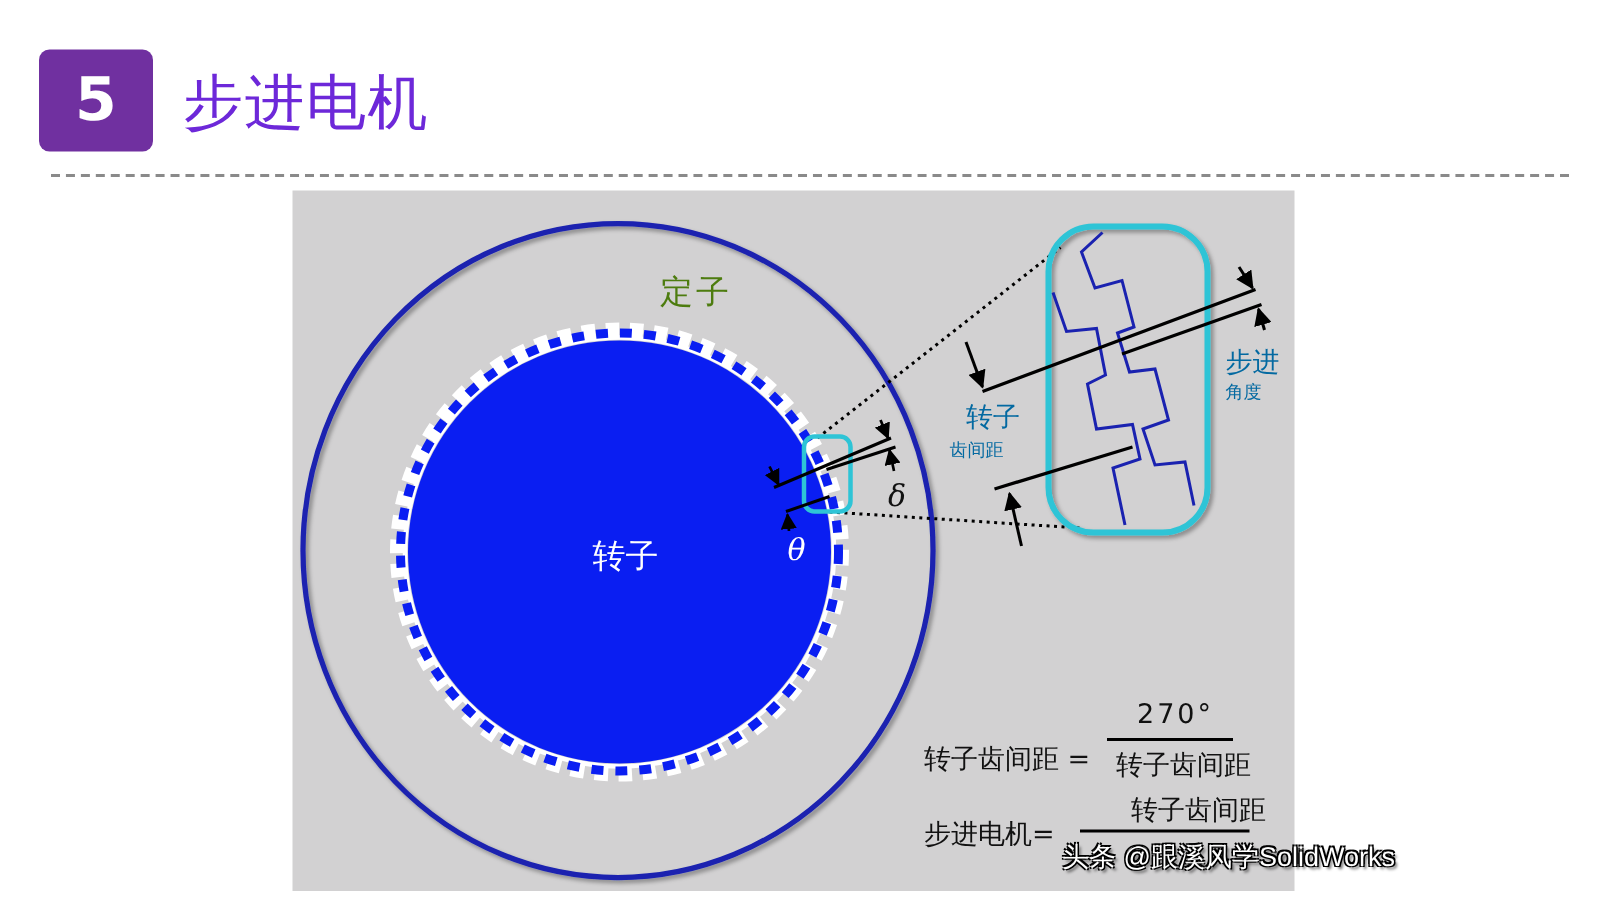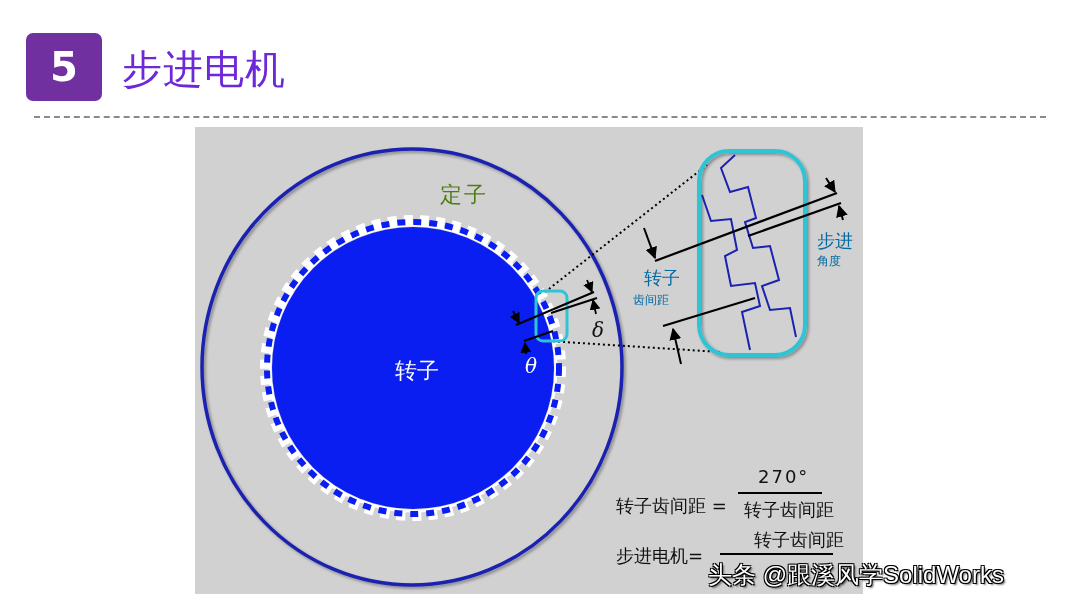--- a/index.html
+++ b/index.html
@@ -10,21 +10,21 @@
            font-size:40px; display:flex; align-items:center; justify-content:center; }
   .title { position:absolute; left:122px; top:45px; font-size:40px; color:#6d28d9; letter-spacing:1px;
            line-height:48px; font-family:"DejaVu Sans", sans-serif; }
   .divider { position:absolute; left:34px; top:116px; width:1012px; height:0;
              border-top:2px dashed #8a8a8a; }
   .panel { position:absolute; left:195px; top:127px; width:668px; height:467px; background:#d2d1d2; }
   svg.diagram { position:absolute; left:0; top:0; width:1080px; height:608px; }
   .lbl { position:absolute; white-space:nowrap; }
   .blue { color:#0369a1; }
   .formula { color:#111; font-size:18px; }
-  .watermark { position:absolute; left:708px; top:559px; font-size:24px; color:#fff;
+  .watermark { position:absolute; left:708px; top:559px; font-size:18px; color:#fff;
                text-shadow: 1px 1px 0 #000, -1px 1px 0 #000, 1px -1px 0 #000, -1px -1px 0 #000, 2px 2px 2px rgba(0,0,0,0.6);
                font-family:"Liberation Sans", sans-serif; white-space:nowrap; }
 </style>
 </head>
 <body>
 
 <div class="badge">
   <span>5</span>
 </div>
 <div class="title">步进电机</div>

